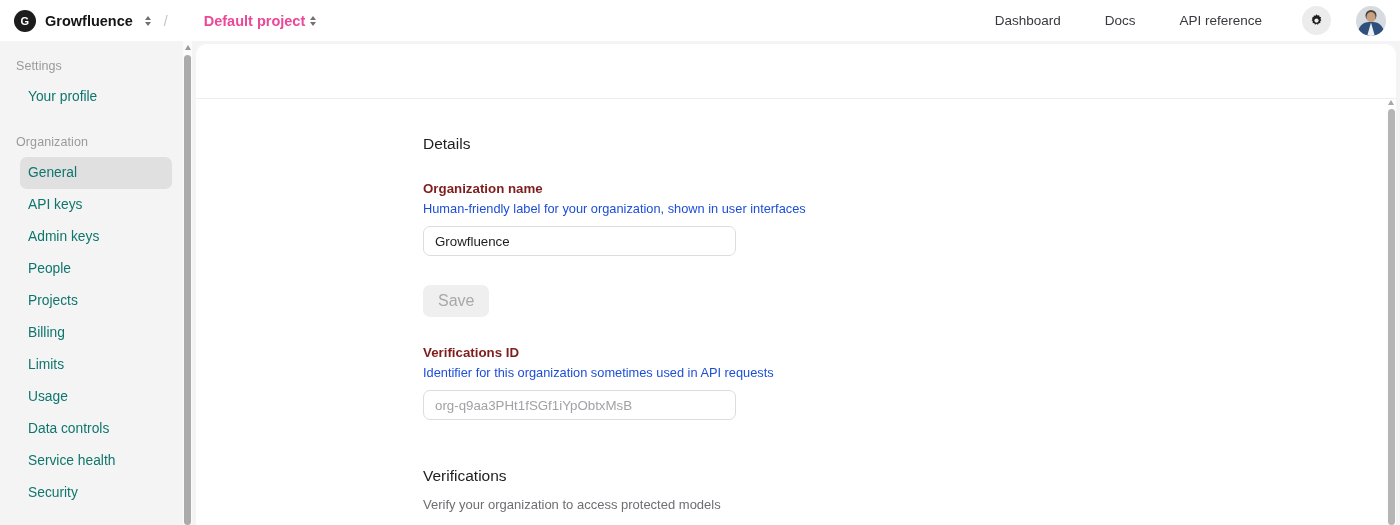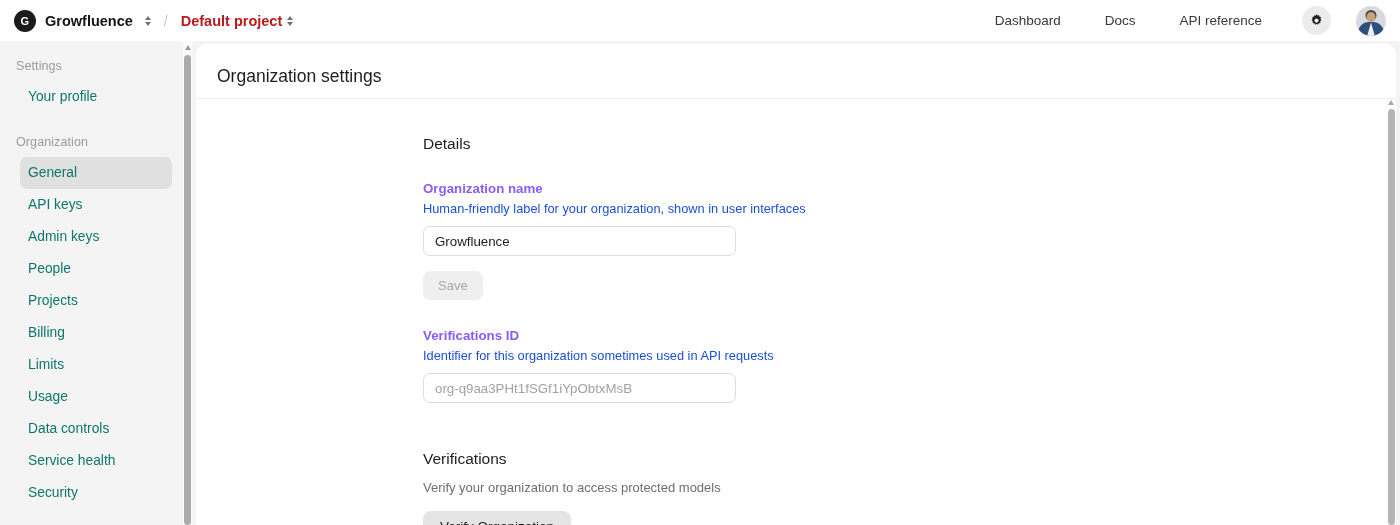--- a/index.html
+++ b/index.html
@@ -30,21 +30,21 @@
   .brand-name { font-size: 14.5px; font-weight: 700; color: #141414; }
   .chev {
     display: inline-flex; flex-direction: column; gap: 2px;
     margin-left: 3px; opacity: .78;
   }
   .chev span { display: block; width: 0; height: 0; }
   .chev .up { border-left: 3.5px solid transparent; border-right: 3.5px solid transparent; border-bottom: 4px solid #4a4a4a; }
   .chev .dn { border-left: 3.5px solid transparent; border-right: 3.5px solid transparent; border-top: 4px solid #4a4a4a; }
   .slash { color: #c3c3c3; font-size: 14px; margin: 0 13px; }
   .project { display: flex; align-items: center; gap: 2px; cursor: pointer; }
-  .project-name { font-size: 14.5px; font-weight: 700; color: #b91c1c; }
+  .project-name { font-size: 14.5px; font-weight: 700; color: #ec4899; margin-left: 23px; }
 
   .topnav { margin-left: auto; display: flex; align-items: center; gap: 16px; }
   .topnav a {
     font-size: 13.5px; color: #37393d; text-decoration: none;
     padding: 6px 14px; white-space: nowrap;
   }
   .icon-btn {
     width: 29px; height: 29px; border-radius: 50%;
     background: #ececec; margin-left: 10px;
     display: flex; align-items: center; justify-content: center;
@@ -124,39 +124,39 @@
   }
   .panel-divider {
     position: absolute; top: 54px; left: 0; width: 1200px; height: 1px;
     background: #ededed;
   }
   .panel-body { position: absolute; top: 55px; left: 0; width: 1200px; height: 426px; }
 
   .content { padding: 36px 0 0 227px; }
   .sec-title { font-size: 15.5px; color: #1d1d1f; font-weight: 400; }
   .field { margin-top: 28px; }
-  .field-label { font-size: 13.3px; font-weight: 700; color: #8b5cf6; }
+  .field-label { font-size: 13.3px; font-weight: 700; color: #7f1d1d; }
   .field-help { font-size: 12.8px; color: #1d4ed8; margin-top: 5px; }
   .text-input {
     display: block; margin-top: 10px;
     width: 313px; height: 30px;
     border: 1px solid #dcdcdc; border-radius: 7px;
     background: #ffffff;
     padding: 0 11px;
     font-family: "Liberation Sans", sans-serif;
     font-size: 13.3px; color: #1d1d1f;
     outline: none;
   }
   .text-input::placeholder { color: #a2a2a6; }
   .btn {
-    margin-top: 15px;
+    margin-top: 29px;
     border: none; border-radius: 7px;
     background: #efefef; color: #a8a8ac;
     font-family: "Liberation Sans", sans-serif;
-    font-size: 13px; padding: 7px 15px;
+    font-size: 16px; padding: 7px 15px;
     cursor: default;
   }
   .btn-verify {
     margin-top: 16px; background: #e4e4e4; color: #1d1d1f; cursor: pointer;
     border-radius: 8px; padding: 8px 17px; font-size: 13.5px;
   }
   .sec-gap { height: 47px; }
   .sec-title-v { font-size: 15.5px; color: #1d1d1f; }
   .sec-help { font-size: 13px; color: #6e6e73; margin-top: 12px; }
 
@@ -244,21 +244,20 @@
     <div class="side-item">Security</div>
 
     <div class="sb-track">
       <div class="sb-arrow"></div>
       <div class="sb-thumb"></div>
     </div>
   </nav>
 
   <main class="panel">
 
-    <div class="panel-title">Organization settings</div>
     <div class="panel-divider"></div>
 
     <div class="panel-body">
       <div class="content">
 
         <div class="sec-title">Details</div>
 
         <div class="field">
           <div class="field-label">Organization name</div>
           <div class="field-help">Human-friendly label for your organization, shown in user interfaces</div>

